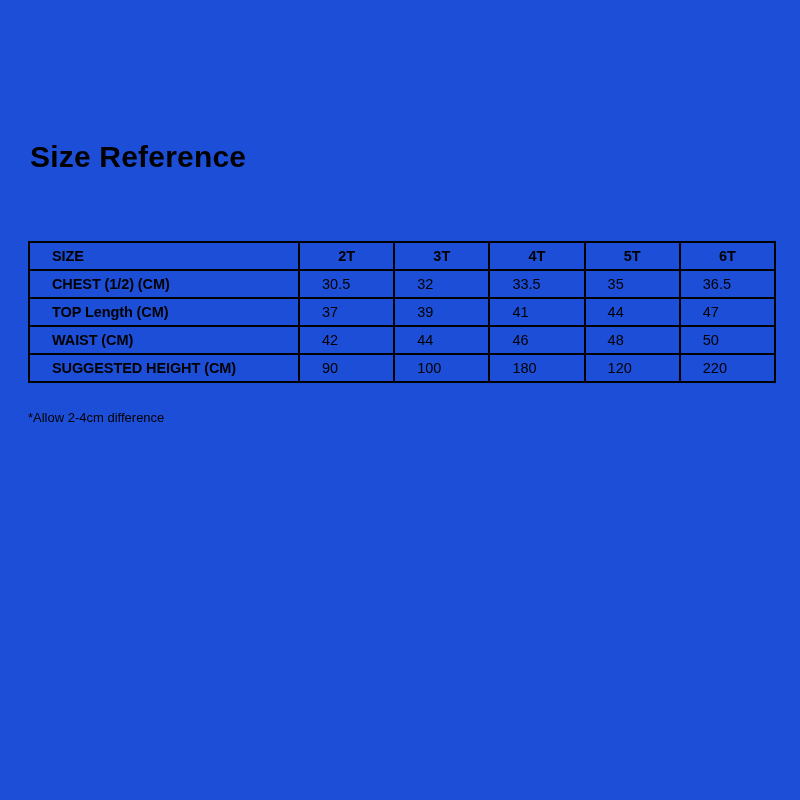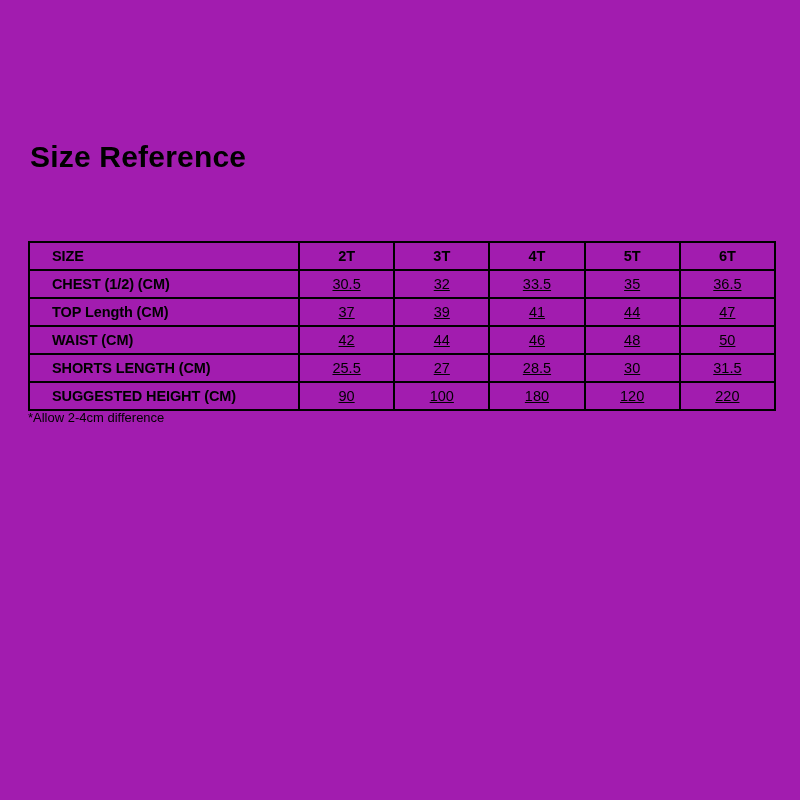--- a/index.html
+++ b/index.html
@@ -14,21 +14,21 @@
     color: #000000;
     position: relative;
     overflow: hidden;
   }
   .page {
     position: absolute;
     left: 0;
     top: 0;
     width: 800px;
     height: 800px;
-    background: #a21caf;
+    background: #1d4ed8;
   }
   .title {
     position: absolute;
     left: 30px;
     top: 140px;
     font-size: 30px;
     font-weight: 700;
     letter-spacing: 0.2px;
     color: #000000;
     white-space: nowrap;
@@ -57,23 +57,22 @@
     text-align: left;
     font-weight: 700;
     width: 224px;
     letter-spacing: -0.1px;
   }
   table.size-table th.sizehead {
     text-align: center;
     font-weight: 700;
   }
   table.size-table td.val {
-    text-align: center;
+    text-align: left;
     font-weight: 400;
-    text-decoration: underline;
   }
   .note {
     position: absolute;
     left: 28px;
     top: 410px;
     font-size: 13px;
     font-weight: 400;
     color: #000000;
     text-align: right;
   }
@@ -116,28 +115,20 @@
         </tr>
         <tr>
           <td class="rowlabel">WAIST (CM)</td>
           <td class="val">42</td>
           <td class="val">44</td>
           <td class="val">46</td>
           <td class="val">48</td>
           <td class="val">50</td>
         </tr>
         <tr>
-          <td class="rowlabel">SHORTS LENGTH (CM)</td>
-          <td class="val">25.5</td>
-          <td class="val">27</td>
-          <td class="val">28.5</td>
-          <td class="val">30</td>
-          <td class="val">31.5</td>
-        </tr>
-        <tr>
           <td class="rowlabel">SUGGESTED HEIGHT (CM)</td>
           <td class="val">90</td>
           <td class="val">100</td>
           <td class="val">180</td>
           <td class="val">120</td>
           <td class="val">220</td>
         </tr>
       </tbody>
     </table>
   </div>

